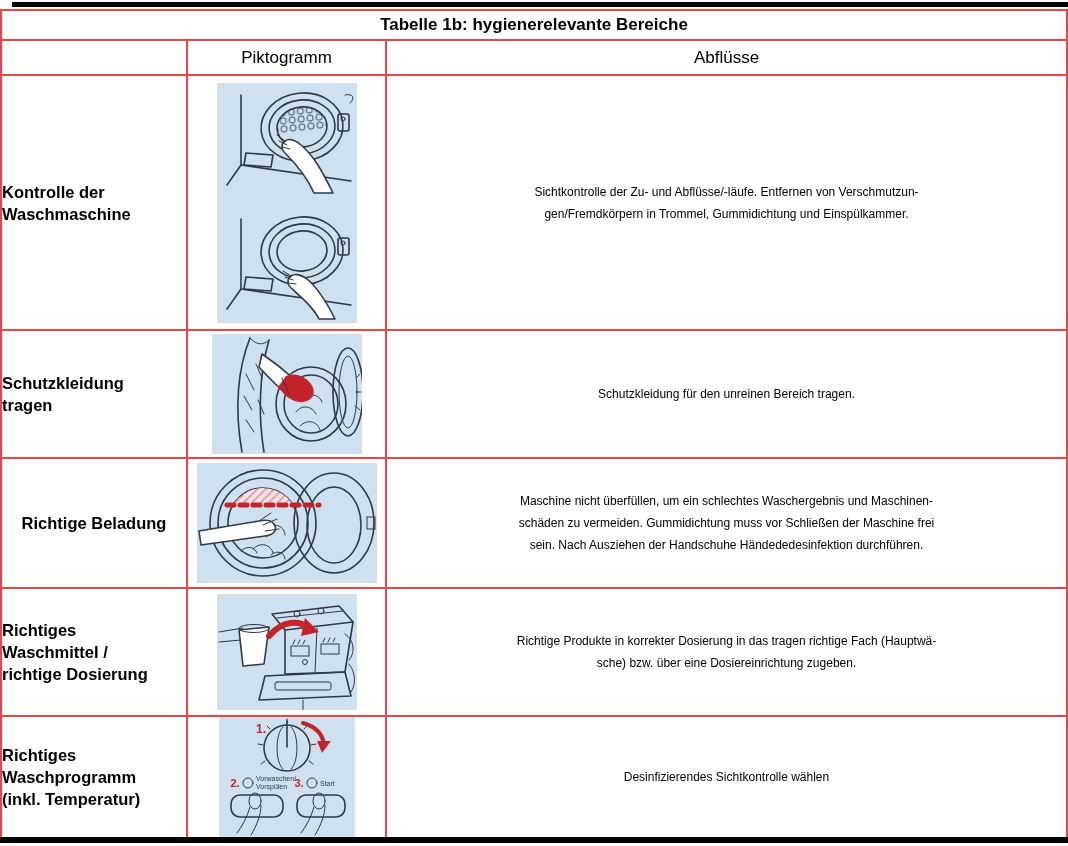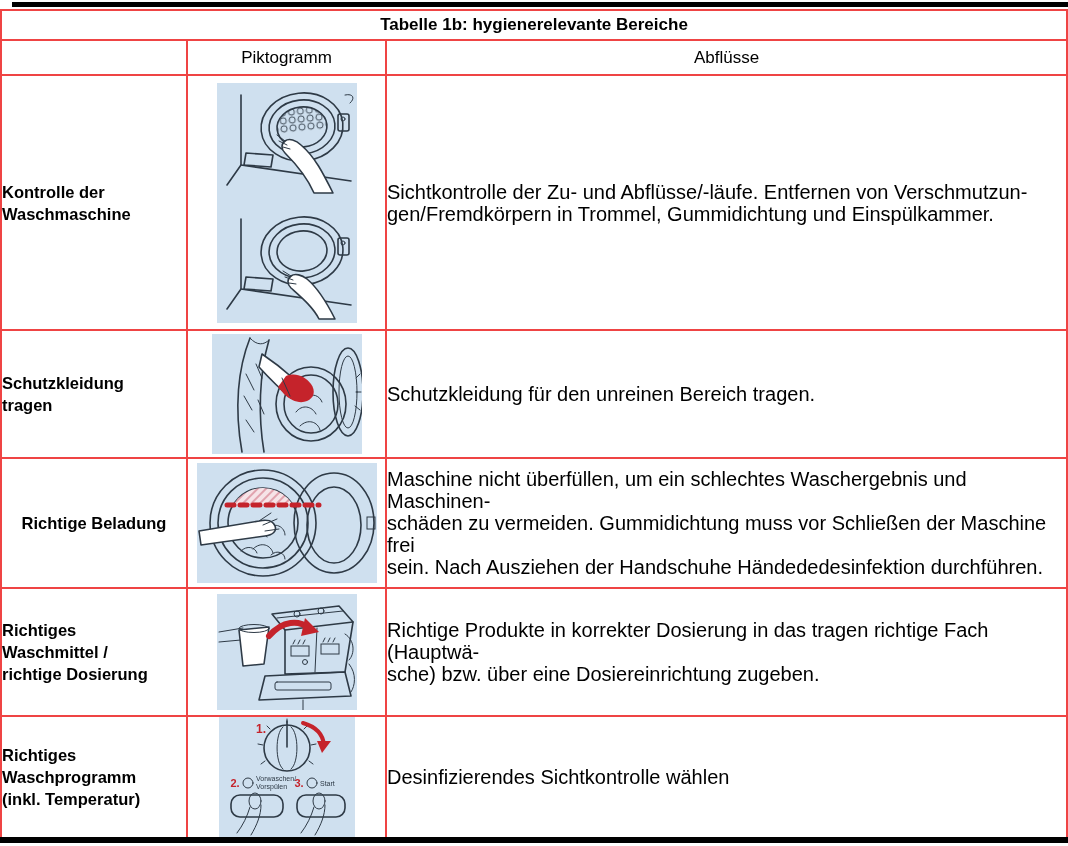--- a/index.html
+++ b/index.html
@@ -37,23 +37,24 @@
   }
   .head-cell{
     text-align:center;font-weight:400;font-size:17px;
   }
   .label-cell{
     font-weight:700;font-size:16.5px;line-height:22px;
     padding-left:4px;padding-right:4px;
     white-space:pre-line;
   }
   .expl-cell{
-    font-size:20px;line-height:22px;
+    font-size:12px;line-height:22px;
     padding-left:11px;padding-right:10px;
     white-space:pre-line;
+    text-align:center;
   }
   .picto-cell{text-align:center;}
   .picto{
     display:inline-flex;align-items:center;justify-content:center;
     background:var(--picto-bg);
     vertical-align:middle;
   }
   .picto svg{display:block;color:var(--ink);}
   .ln{fill:none;stroke:currentColor;stroke-width:1.6;stroke-linecap:round;stroke-linejoin:round;}
   .ln-thin{fill:none;stroke:currentColor;stroke-width:1;stroke-linecap:round;}

